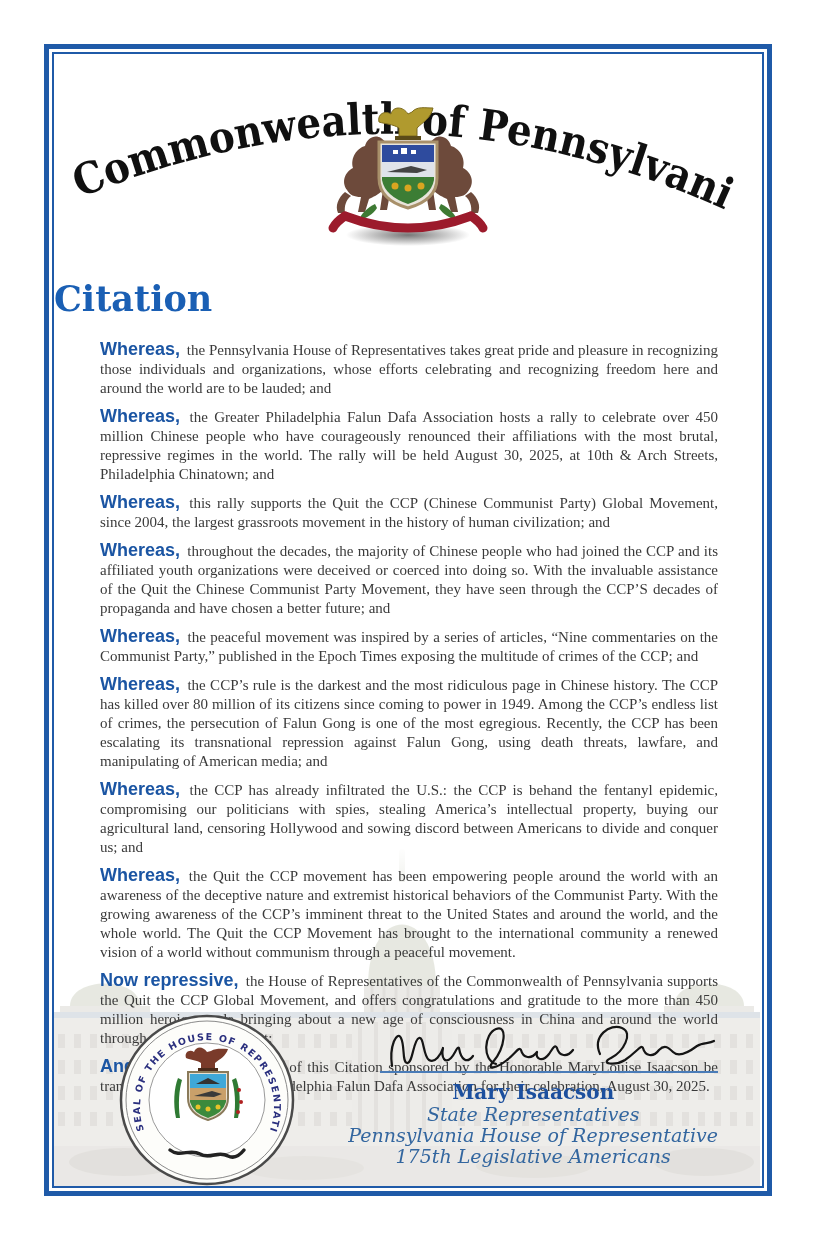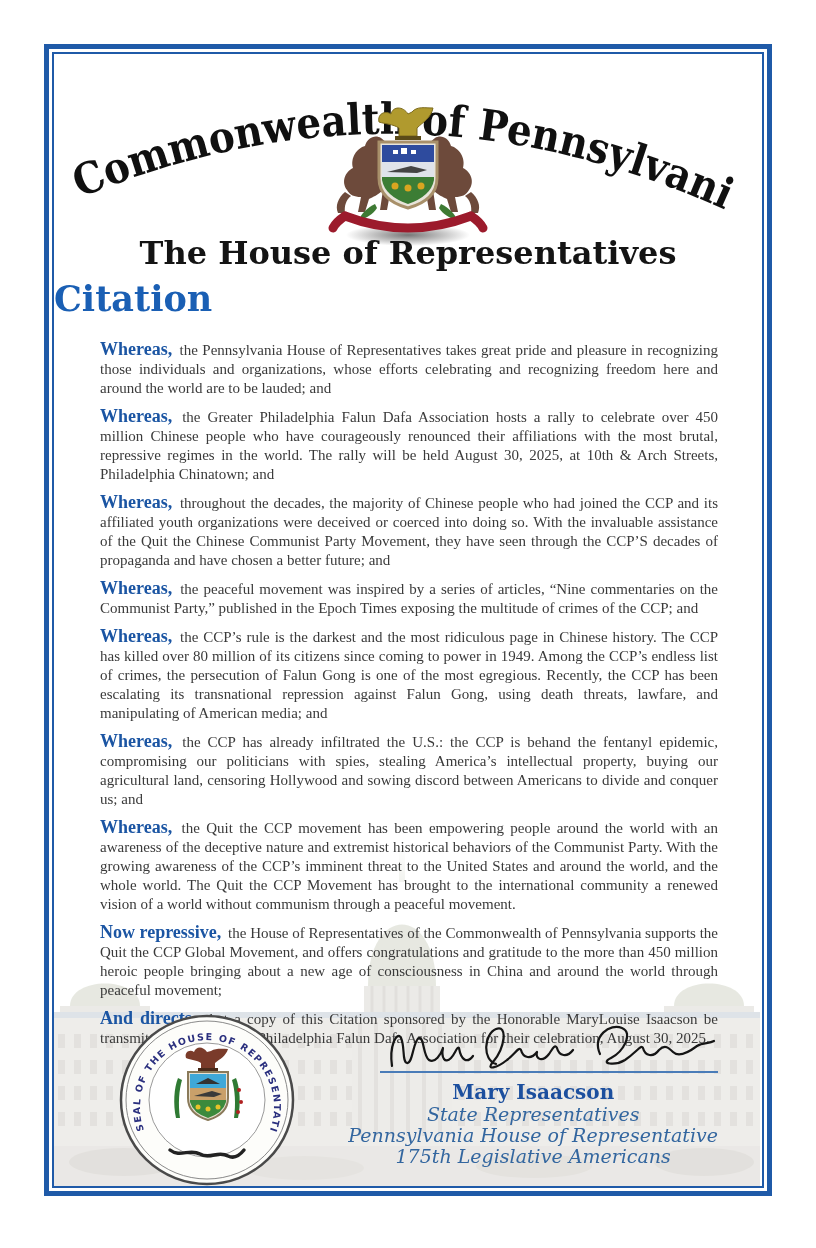--- a/index.html
+++ b/index.html
@@ -13,21 +13,21 @@
   .arch-svg{position:absolute;top:10px;left:0;width:706px;height:165px;}
   .arch-text{font-family:"DejaVu Serif",serif;font-weight:bold;font-size:43px;fill:#101010;}
   .coat-svg{position:absolute;top:42px;left:50%;transform:translateX(-50%);width:186px;height:152px;}
   .house-title{position:absolute;top:180px;left:0;width:100%;text-align:center;
         font-family:"DejaVu Serif",serif;font-weight:bold;font-size:32px;color:#141414;}
   .citation-title{position:absolute;top:224px;left:0;width:100%;text-align:left;
         font-family:"DejaVu Serif",serif;font-weight:bold;font-size:35px;color:var(--accent-blue,#1a5fb4);}
   .body-text{position:absolute;top:286px;left:46px;width:618px;}
   p.para{margin:0 0 9px 0;font-size:15px;line-height:19px;text-align:justify;
         color:var(--body-text,#3a3a3a);}
-  span.lead{font-family:Liberation Serif, serif;font-weight:bold;font-size:18px;line-height:19px;
+  span.lead{font-family:Liberation Sans, sans-serif;font-weight:bold;font-size:18px;line-height:19px;
         color:var(--lead-blue,#1b55a3);padding-right:3px;}
   .seal-svg{position:absolute;left:64px;top:960px;width:178px;height:172px;}
   .seal-ring-text{font-family:"DejaVu Sans",sans-serif;font-weight:bold;font-size:9.5px;
         letter-spacing:1.5px;fill:var(--seal-text-navy,#2a2f7e);}
   .sig-svg{position:absolute;left:330px;top:964px;width:336px;height:60px;}
   .sig-line{position:absolute;left:326px;top:1017px;width:338px;height:2px;
         background:var(--signature-line-blue,#4a7cb8);}
   .sig-block{position:absolute;right:44px;top:1026px;text-align:center;}
   .sig-name{font-family:"DejaVu Serif",serif;font-weight:bold;font-size:20px;line-height:24px;
         color:var(--signature-name-blue,#1c4f9e);}
@@ -144,26 +144,26 @@
         <path d="M60,108 C52,112 46,118 44,124 C52,122 58,118 62,112 Z" fill="#3e7a33"></path>
         <path d="M126,108 C134,112 140,118 142,124 C134,122 128,118 124,112 Z" fill="#3e7a33"></path>
 
         <g stroke="#9c1b2c" stroke-width="9" fill="none" stroke-linecap="round">
           <path d="M30,120 C72,136 114,136 156,120"></path>
           <path d="M30,120 C24,124 20,128 18,132"></path>
           <path d="M156,120 C162,124 166,128 168,132"></path>
         </g>
       </svg>
 
-      <div class="house-title">The House of Representatives</div>
       <div class="citation-title">Citation</div>
 
       <div class="body-text">
           <p class="para"><span class="lead">Whereas,</span> the Pennsylvania House of Representatives takes great pride and pleasure in recognizing those individuals and organizations, whose efforts celebrating and recognizing freedom here and around the world are to be lauded; and</p>
           <p class="para"><span class="lead">Whereas,</span> the Greater Philadelphia Falun Dafa Association hosts a rally to celebrate over 450 million Chinese people who have courageously renounced their affiliations with the most brutal, repressive regimes in the world. The rally will be held August 30, 2025, at 10th &amp; Arch Streets, Philadelphia Chinatown; and</p>
+          <p class="para"><span class="lead">Whereas,</span> this rally supports the Quit the CCP (Chinese Communist Party) Global Movement, since 2004, the largest grassroots movement in the history of human civilization; and</p>
           <p class="para"><span class="lead">Whereas,</span> throughout the decades, the majority of Chinese people who had joined the CCP and its affiliated youth organizations were deceived or coerced into doing so. With the invaluable assistance of the Quit the Chinese Communist Party Movement, they have seen through the CCP’S decades of propaganda and have chosen a better future; and</p>
           <p class="para"><span class="lead">Whereas,</span> the peaceful movement was inspired by a series of articles, “Nine commentaries on the Communist Party,” published in the Epoch Times exposing the multitude of crimes of the CCP; and</p>
           <p class="para"><span class="lead">Whereas,</span> the CCP’s rule is the darkest and the most ridiculous page in Chinese history. The CCP has killed over 80 million of its citizens since coming to power in 1949. Among the CCP’s endless list of crimes, the persecution of Falun Gong is one of the most egregious. Recently, the CCP has been escalating its transnational repression against Falun Gong, using death threats, lawfare, and manipulating of American media; and</p>
           <p class="para"><span class="lead">Whereas,</span> the CCP has already infiltrated the U.S.: the CCP is behand the fentanyl epidemic, compromising our politicians with spies, stealing America’s intellectual property, buying our agricultural land, censoring Hollywood and sowing discord between Americans to divide and conquer us; and</p>
           <p class="para"><span class="lead">Whereas,</span> the Quit the CCP movement has been empowering people around the world with an awareness of the deceptive nature and extremist historical behaviors of the Communist Party.  With the growing awareness of the CCP’s imminent threat to the United States and around the world, and the whole world.  The Quit the CCP Movement has brought to the international community a renewed vision of a world without communism through a peaceful movement.</p>
           <p class="para"><span class="lead">Now repressive,</span> the House of Representatives of the Commonwealth of Pennsylvania supports the Quit the CCP Global Movement, and offers congratulations and gratitude to the more than 450 million heroic people bringing about a new age of consciousness in China and around the world through peaceful movement;</p>
           <p class="para"><span class="lead">And directs,</span> that a copy of this Citation sponsored by the Honorable MaryLouise Isaacson be transmitted to the Greater Philadelphia Falun Dafa Association for their celebration, August 30, 2025.</p>
         </div>
 
       <svg class="seal-svg" viewBox="0 0 178 172" xmlns="http://www.w3.org/2000/svg">

